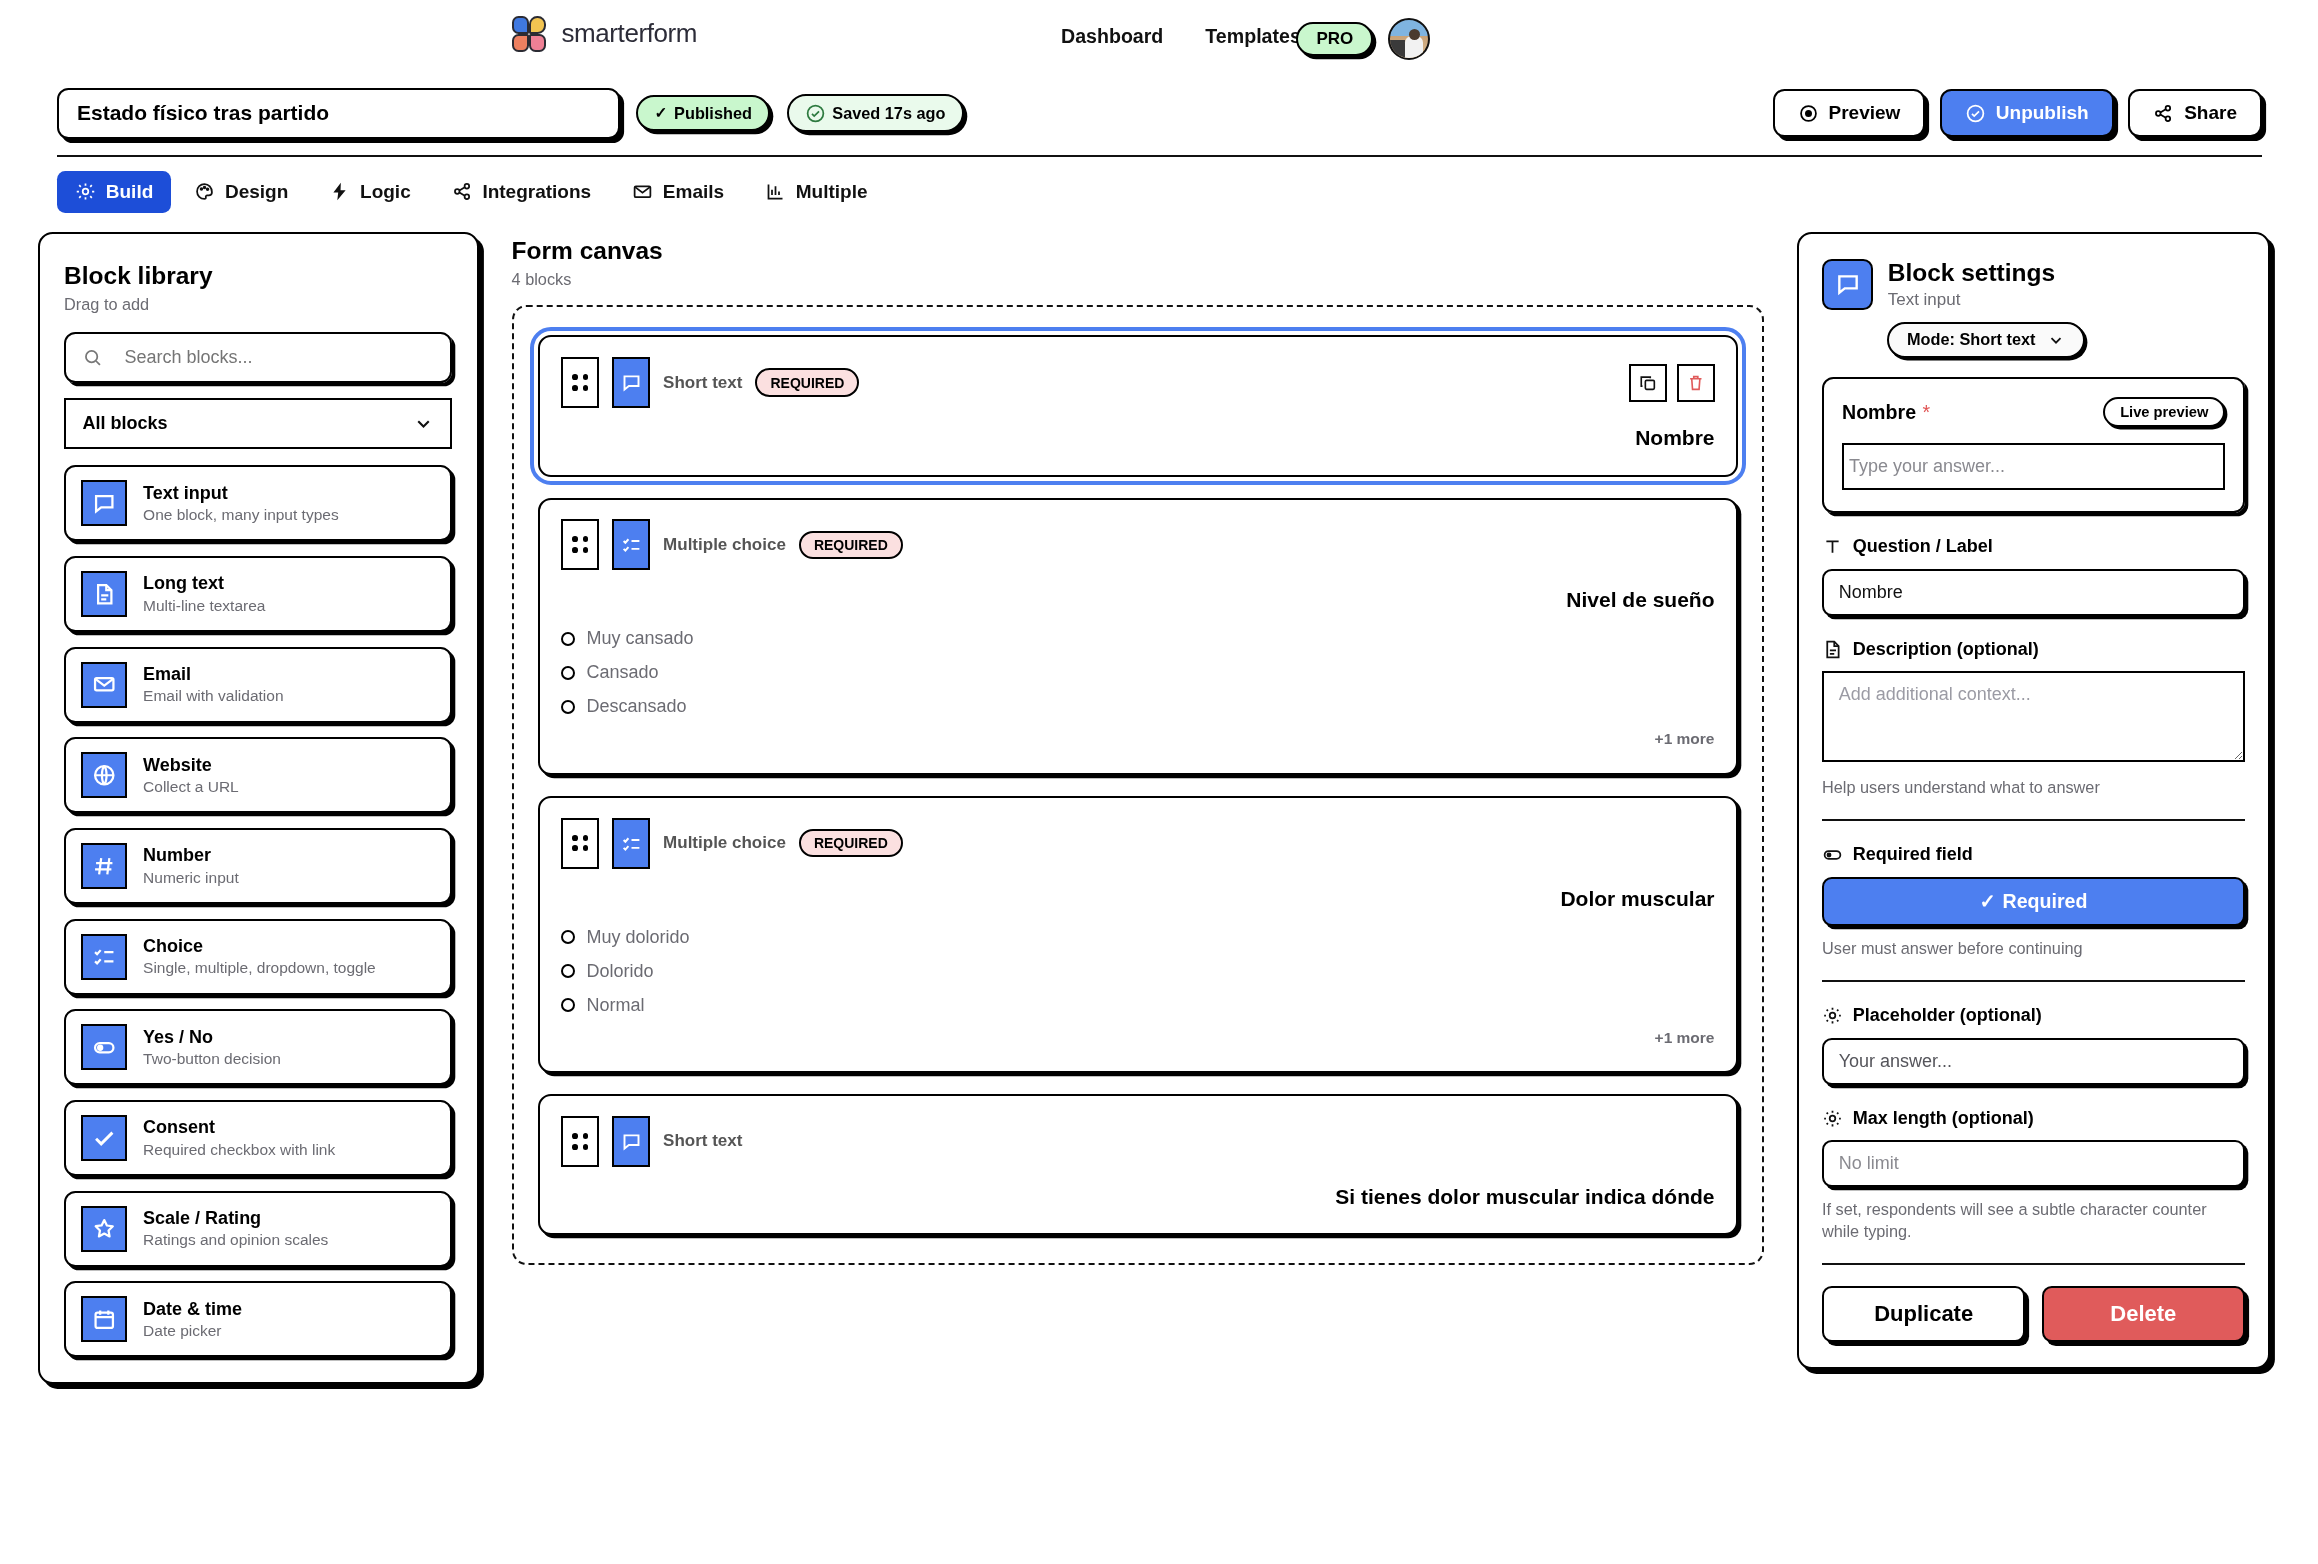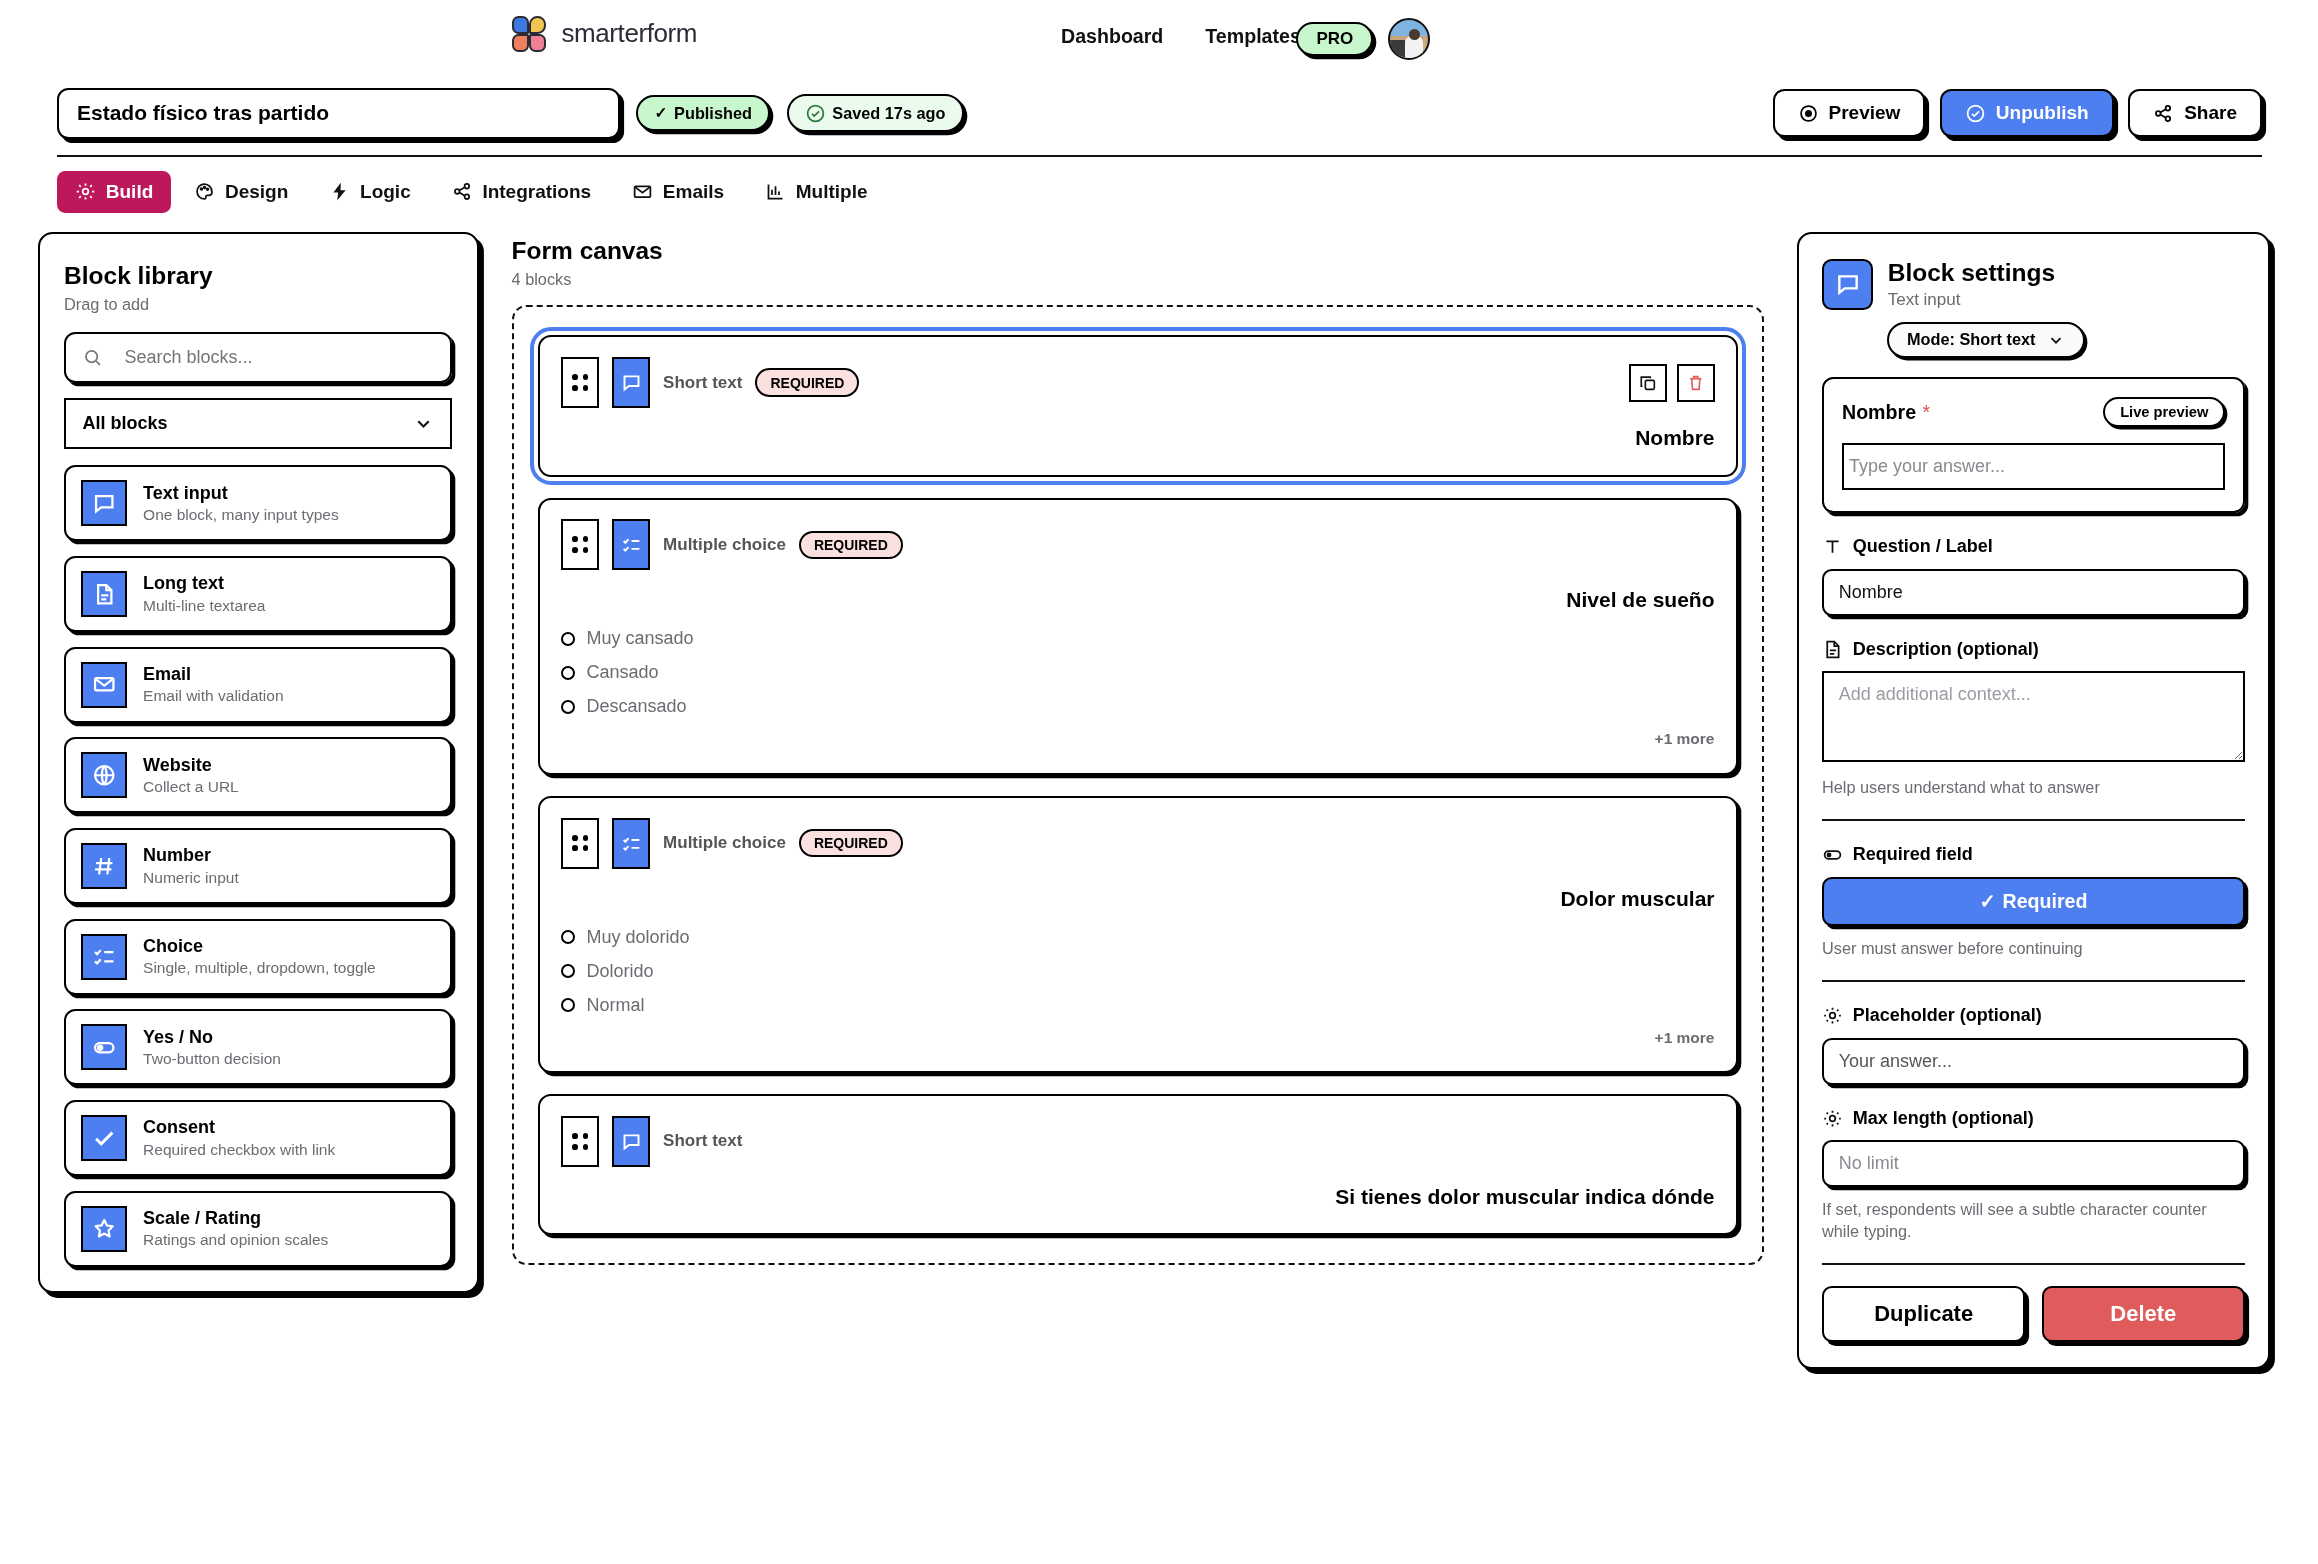--- a/index.html
+++ b/index.html
@@ -90,21 +90,21 @@
     border-top: 2.4px solid #111;
     margin: 6.5px 57px 0 57px;
     display:flex; align-items:center; gap: 4.9px;
     padding-top: 14.7px; padding-bottom: 11.4px;
   }
   .tab {
     display:flex; align-items:center; gap:9.8px;
     padding: 9.8px 18px; border-radius: 8.2px;
     font-size: 19px; font-weight: 800; color:#111; cursor:pointer;
   }
-  .tab.active { background:#be185d; color:#fff; }
+  .tab.active { background:#1d4ed8; color:#fff; }
 
   
   .main {
     display:flex; gap: 33px;
     padding: 8.2px 49px 0 19.6px;
     align-items: flex-start;
   }
 
   
   .panel {
@@ -494,20 +494,32 @@
           <svg width="24.5" height="24.5" viewBox="0 0 24 24" fill="none" stroke="#fff" stroke-width="2.2" stroke-linejoin="round">
               <path d="M12 4l2.6 5.3 5.8.8-4.2 4.1 1 5.8-5.2-2.8-5.2 2.8 1-5.8L3.6 10l5.8-.8L12 4z"></path>
             </svg>
         </span>
         <span>
           <span class="bi-title">Scale / Rating</span>
           <div class="bi-desc">Ratings and opinion scales</div>
         </span>
       </div>
 
+      <div class="block-item">
+        <span class="bi-icon">
+          <svg width="24.5" height="24.5" viewBox="0 0 24 24" fill="none" stroke="#fff" stroke-width="2.2">
+              <rect x="3.5" y="5.5" width="17" height="15" rx="2"></rect>
+              <path d="M3.5 10h17M8 3.5v4M16 3.5v4"></path>
+            </svg>
+        </span>
+        <span>
+          <span class="bi-title">Date &amp; time</span>
+          <div class="bi-desc">Date picker</div>
+        </span>
+      </div>
 
     </div>
   </div>
 
   <div class="center">
     <div class="canvas-title">Form canvas</div>
     <div class="canvas-sub">4 blocks</div>
 
     <div class="canvas-drop">
 

